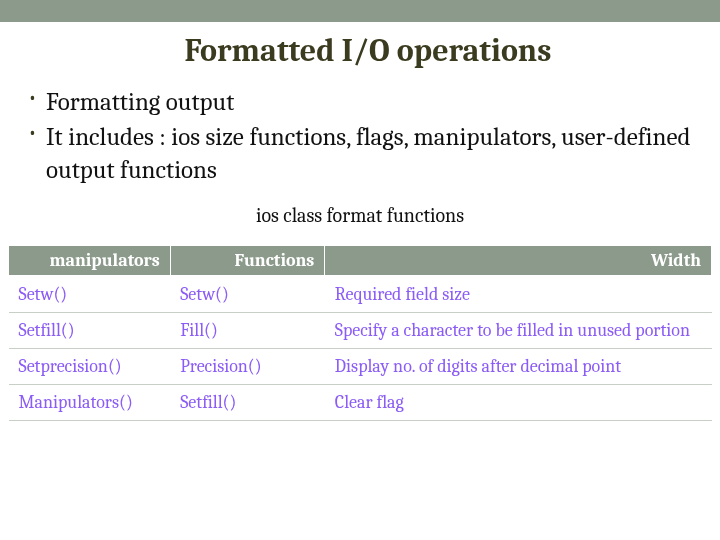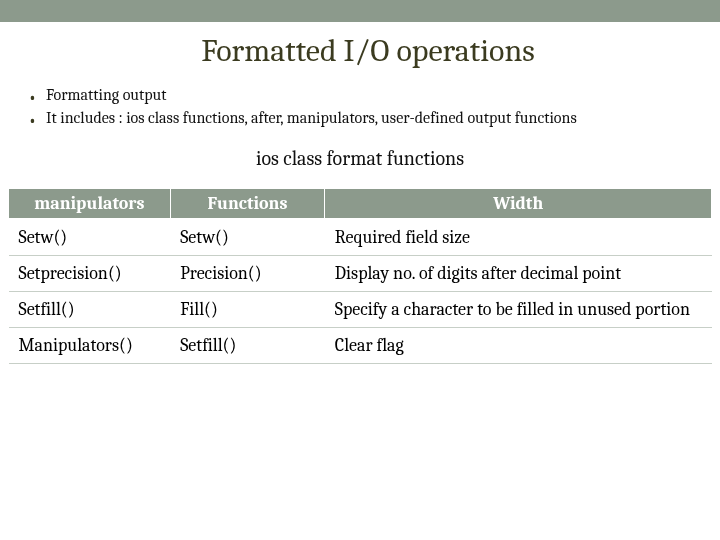--- a/index.html
+++ b/index.html
@@ -8,32 +8,32 @@
     font-family: Cambria, Georgia, "Times New Roman", serif;
     background: #ffffff;
     color: #1a1a1a;
   }
   .top-strip {
     height: 22px;
     background: #8c9a8c;
   }
   .title {
     font-size: 32px;
-    font-weight: 400;
+    font-weight: 700;
     text-align: center;
     color: #3b3b20;
     padding: 10px 0 16px 16px;
   }
   .bullets {
     padding: 0 24px 0 28px;
   }
   .bullets li {
     list-style: none;
     position: relative;
-    font-size: 16px;
+    font-size: 25px;
     line-height: 1.32;
     padding-left: 18px;
     margin-bottom: 2px;
     color: #111;
   }
   .bullets li::before {
     content: "•";
     position: absolute;
     left: 0;
     top: 0;
@@ -49,78 +49,78 @@
   .tbl {
     width: calc(100% - 16px);
     margin: 0 8px;
     border-collapse: collapse;
     font-size: 18px;
   }
   .tbl th {
     background: #8c9a8c;
     color: #ffffff;
     font-weight: 700;
-    text-align: center;
+    text-align: right;
     padding: 4px 10px;
     border: 1px solid #fff;
     border-bottom: 2px solid #fff;
   }
   .tbl td {
     padding: 7px 10px;
     border-bottom: 1px solid #c7cfc7;
     vertical-align: top;
-    color: #000000;
+    color: #8b5cf6;
     margin-top: 37px;
   }
   .tbl tr.spacer td {
     height: 18px;
     padding: 0;
     border-bottom: none;
   }
   .tbl td:nth-child(1) { width: 23%; }
   .tbl td:nth-child(2) { width: 22%; }
   .tbl td:nth-child(3) { width: 55%; }
 </style>
 </head>
 <body>
 
 <div class="top-strip"></div>
 
 <h1 class="title">Formatted I/O operations</h1>
 
 <ul class="bullets">
   <li>Formatting output</li>
-  <li>It includes : ios class functions, after, manipulators, user-defined output functions</li>
+  <li>It includes : ios size functions, flags, manipulators, user-defined output functions</li>
 </ul>
 
 <div class="subheading">ios class format functions</div>
 
 <table class="tbl">
   <thead>
     <tr>
       <th>manipulators</th>
       <th>Functions</th>
       <th>Width</th>
     </tr>
   </thead>
   <tbody>
     <tr>
       <td>Setw()</td>
       <td>Setw()</td>
       <td>Required field size</td>
     </tr>
     <tr>
+      <td>Setfill()</td>
+      <td>Fill()</td>
+      <td>Specify a character to be filled in unused portion</td>
+    </tr>
+    <tr>
       <td>Setprecision()</td>
       <td>Precision()</td>
       <td>Display no. of digits after decimal point</td>
-    </tr>
-    <tr>
-      <td>Setfill()</td>
-      <td>Fill()</td>
-      <td>Specify a character to be filled in unused portion</td>
     </tr>
     <tr>
       <td>Manipulators()</td>
       <td>Setfill()</td>
       <td>Clear flag</td>
     </tr>
     <tr class="spacer">
         <td></td>
         <td></td>
         <td></td>

